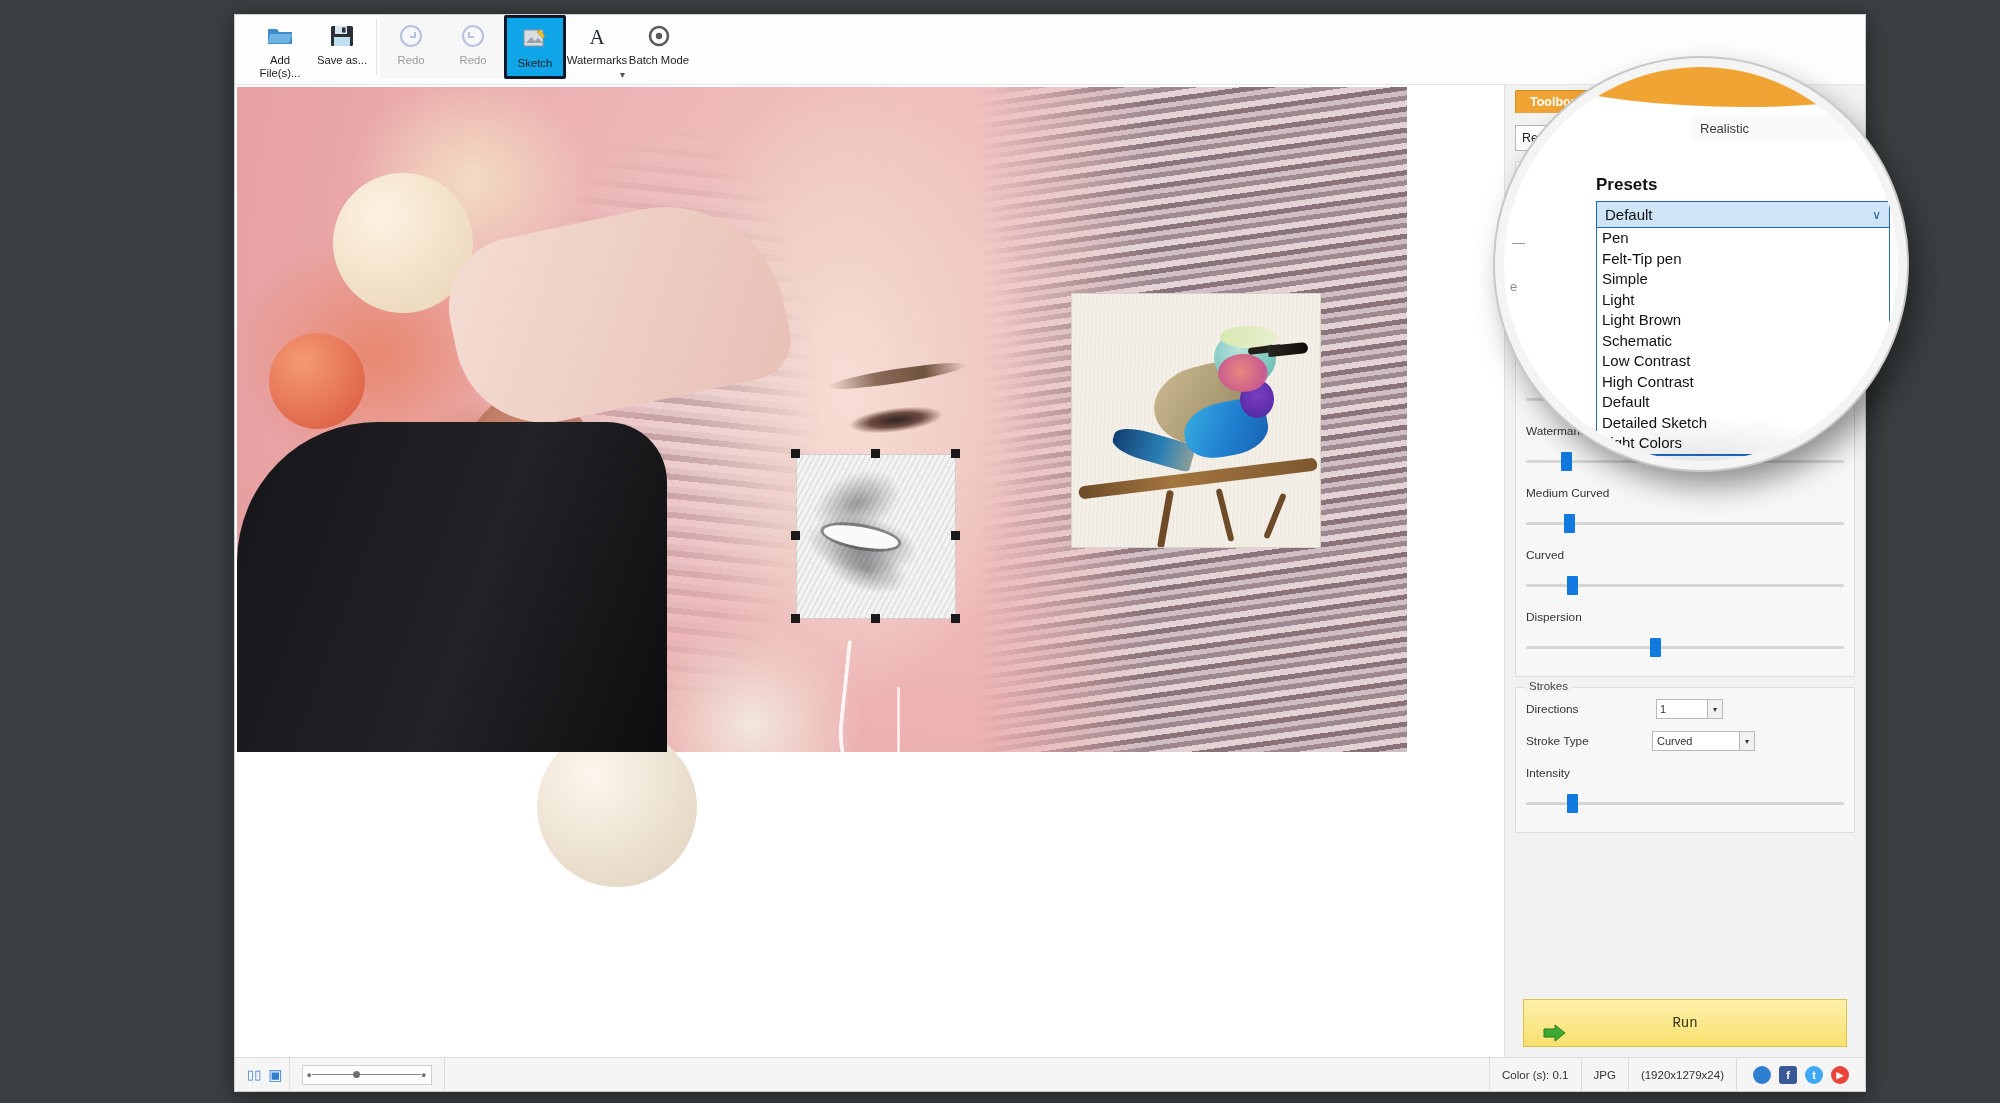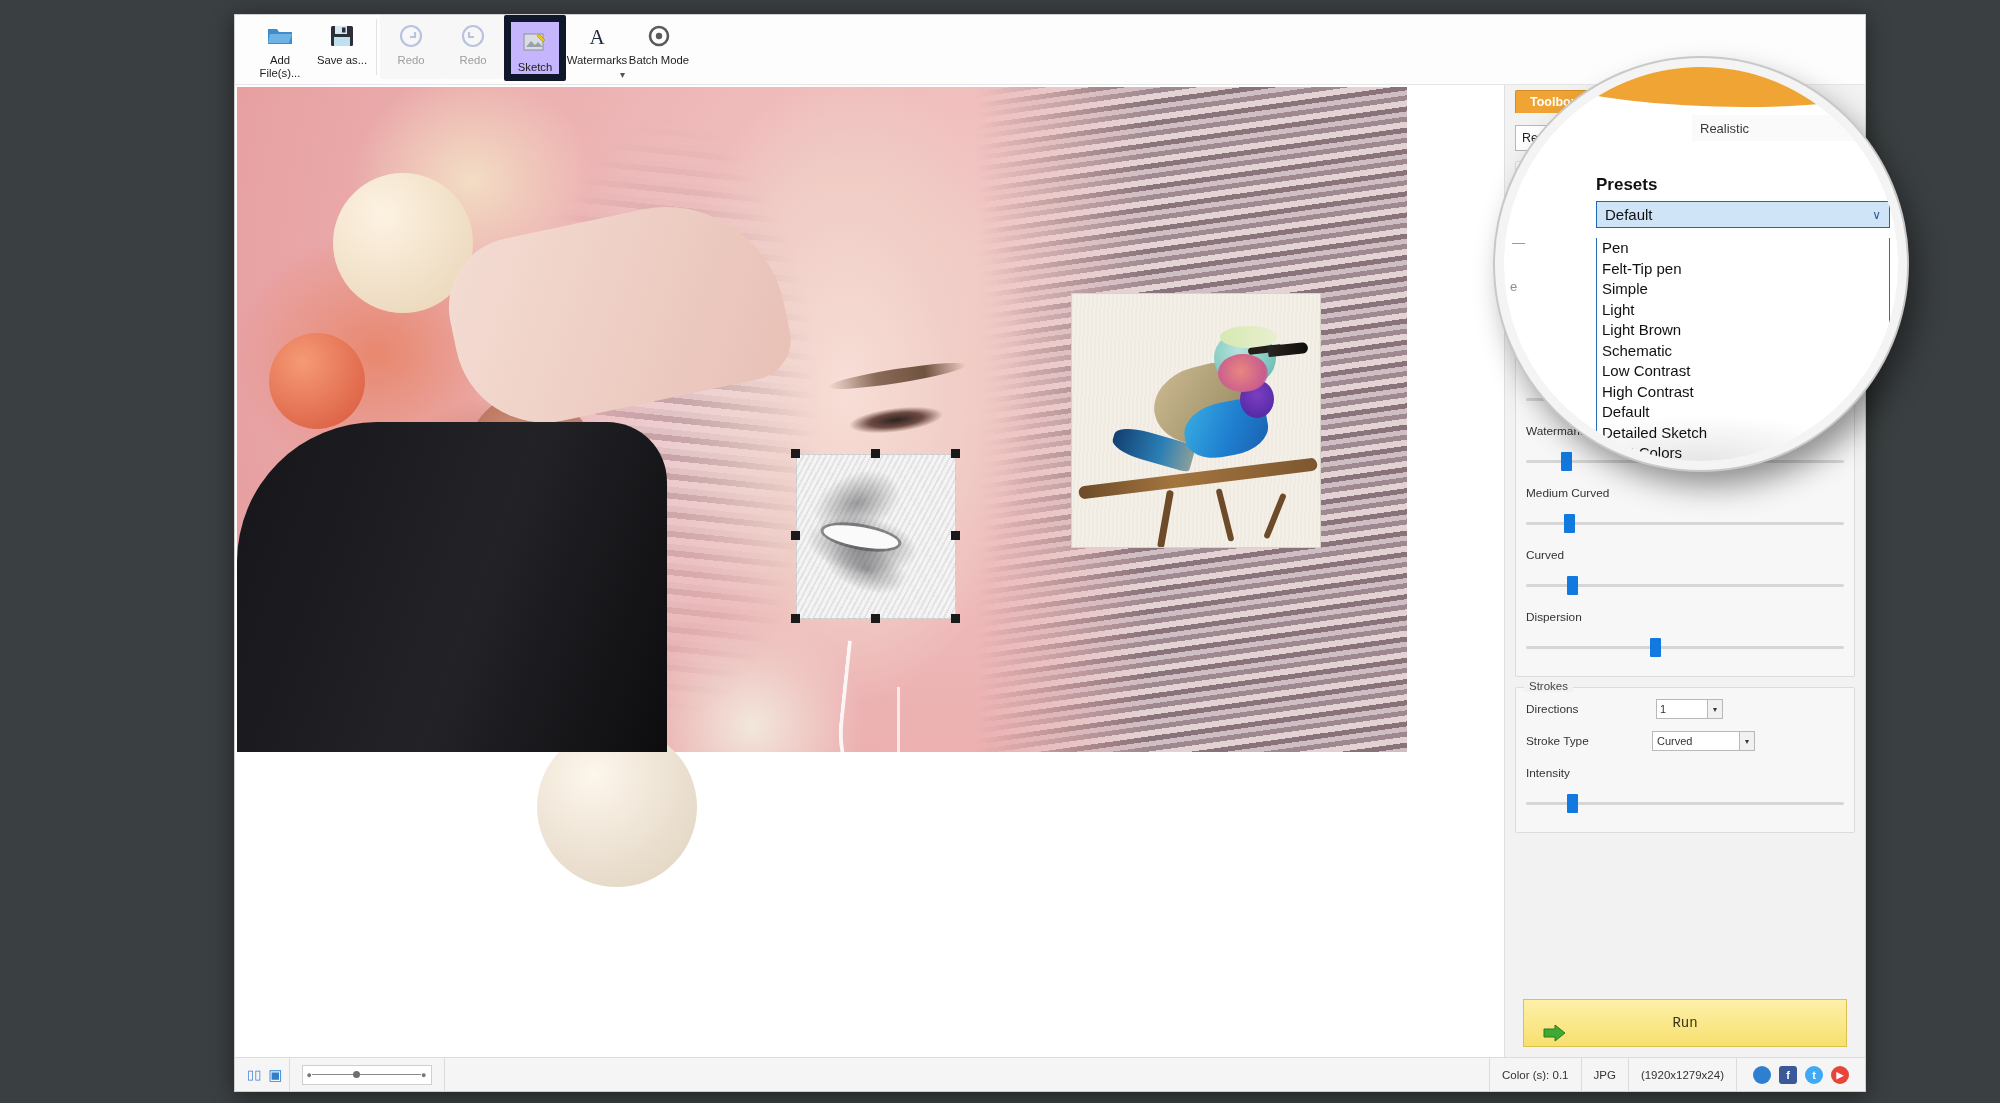--- a/index.html
+++ b/index.html
@@ -68,21 +68,21 @@
     display:flex; flex-direction:column; align-items:center;
     padding-top: 5px; border-radius:2px; position:relative;
   }
   .tool-btn .ticon { height: 32px; display:flex; align-items:center; justify-content:center; }
   .tool-btn .tlabel {
     font-size: 11.3px; color:#1d1d1d; text-align:center; line-height: 12.6px;
     margin-top: 2px; width: 62px; word-wrap: break-word;
   }
   .tool-btn.disabled .tlabel { color: #9d9d9d; }
   .tool-btn.disabled .ticon { opacity:.45; }
-  .tool-btn.active { background:#c4b5fd; border:7px solid #0f172a; }
+  .tool-btn.active { background:#0ea5e9; border:3px solid #0f172a; }
   .tool-btn.groupbg { background:#f7f7f7; }
   .toolbar-overflow {
     position:absolute; right: 1240px; bottom: 4px;
     font-size: 10px; color:#555;
   }
 
   
   .body-split { flex: 1; display:flex; min-height:0; background:#f0f0f0; }
 
   
@@ -310,21 +310,21 @@
   }
   .mag-realistic .arr { margin-left:auto; font-size:9px; color:#444; }
   .mag-presets-title { position:absolute; left: 92px; top: 108px; font-size:17px; font-weight:bold; color:#111; }
   .mag-combo {
     position:absolute; left: 92px; top: 134px; width: 294px; height: 27px;
     background:#cfe4f7; border:1px solid #1b66b5;
     display:flex; align-items:center; padding: 0 8px; font-size:15px; color:#111;
   }
   .mag-combo .arr { margin-left:auto; color:#2a5d92; font-size:12px; }
   .mag-list {
-    position:absolute; left: 92px; top: 171px; width: 294px; height: 228px;
+    position:absolute; left: 92px; top: 161px; width: 294px; height: 228px;
     background:#ffffff; border:1px solid #2b6fb6; border-top:none;
     overflow:hidden;
   }
   .mag-list .opt { height: 20.5px; font-size:15px; color:#111; padding-left:5px; line-height:20.5px; white-space:nowrap;}
   .mag-list .opt.sel { background:#1567d3; color:#fff; }
   
   .mag-ghost { position:absolute; font-size:12px; color:#8d8d8d; }
 
   .mag-bottom-shadow{
     position:absolute; left:0; bottom:-2px; width:100%; height:70px;

